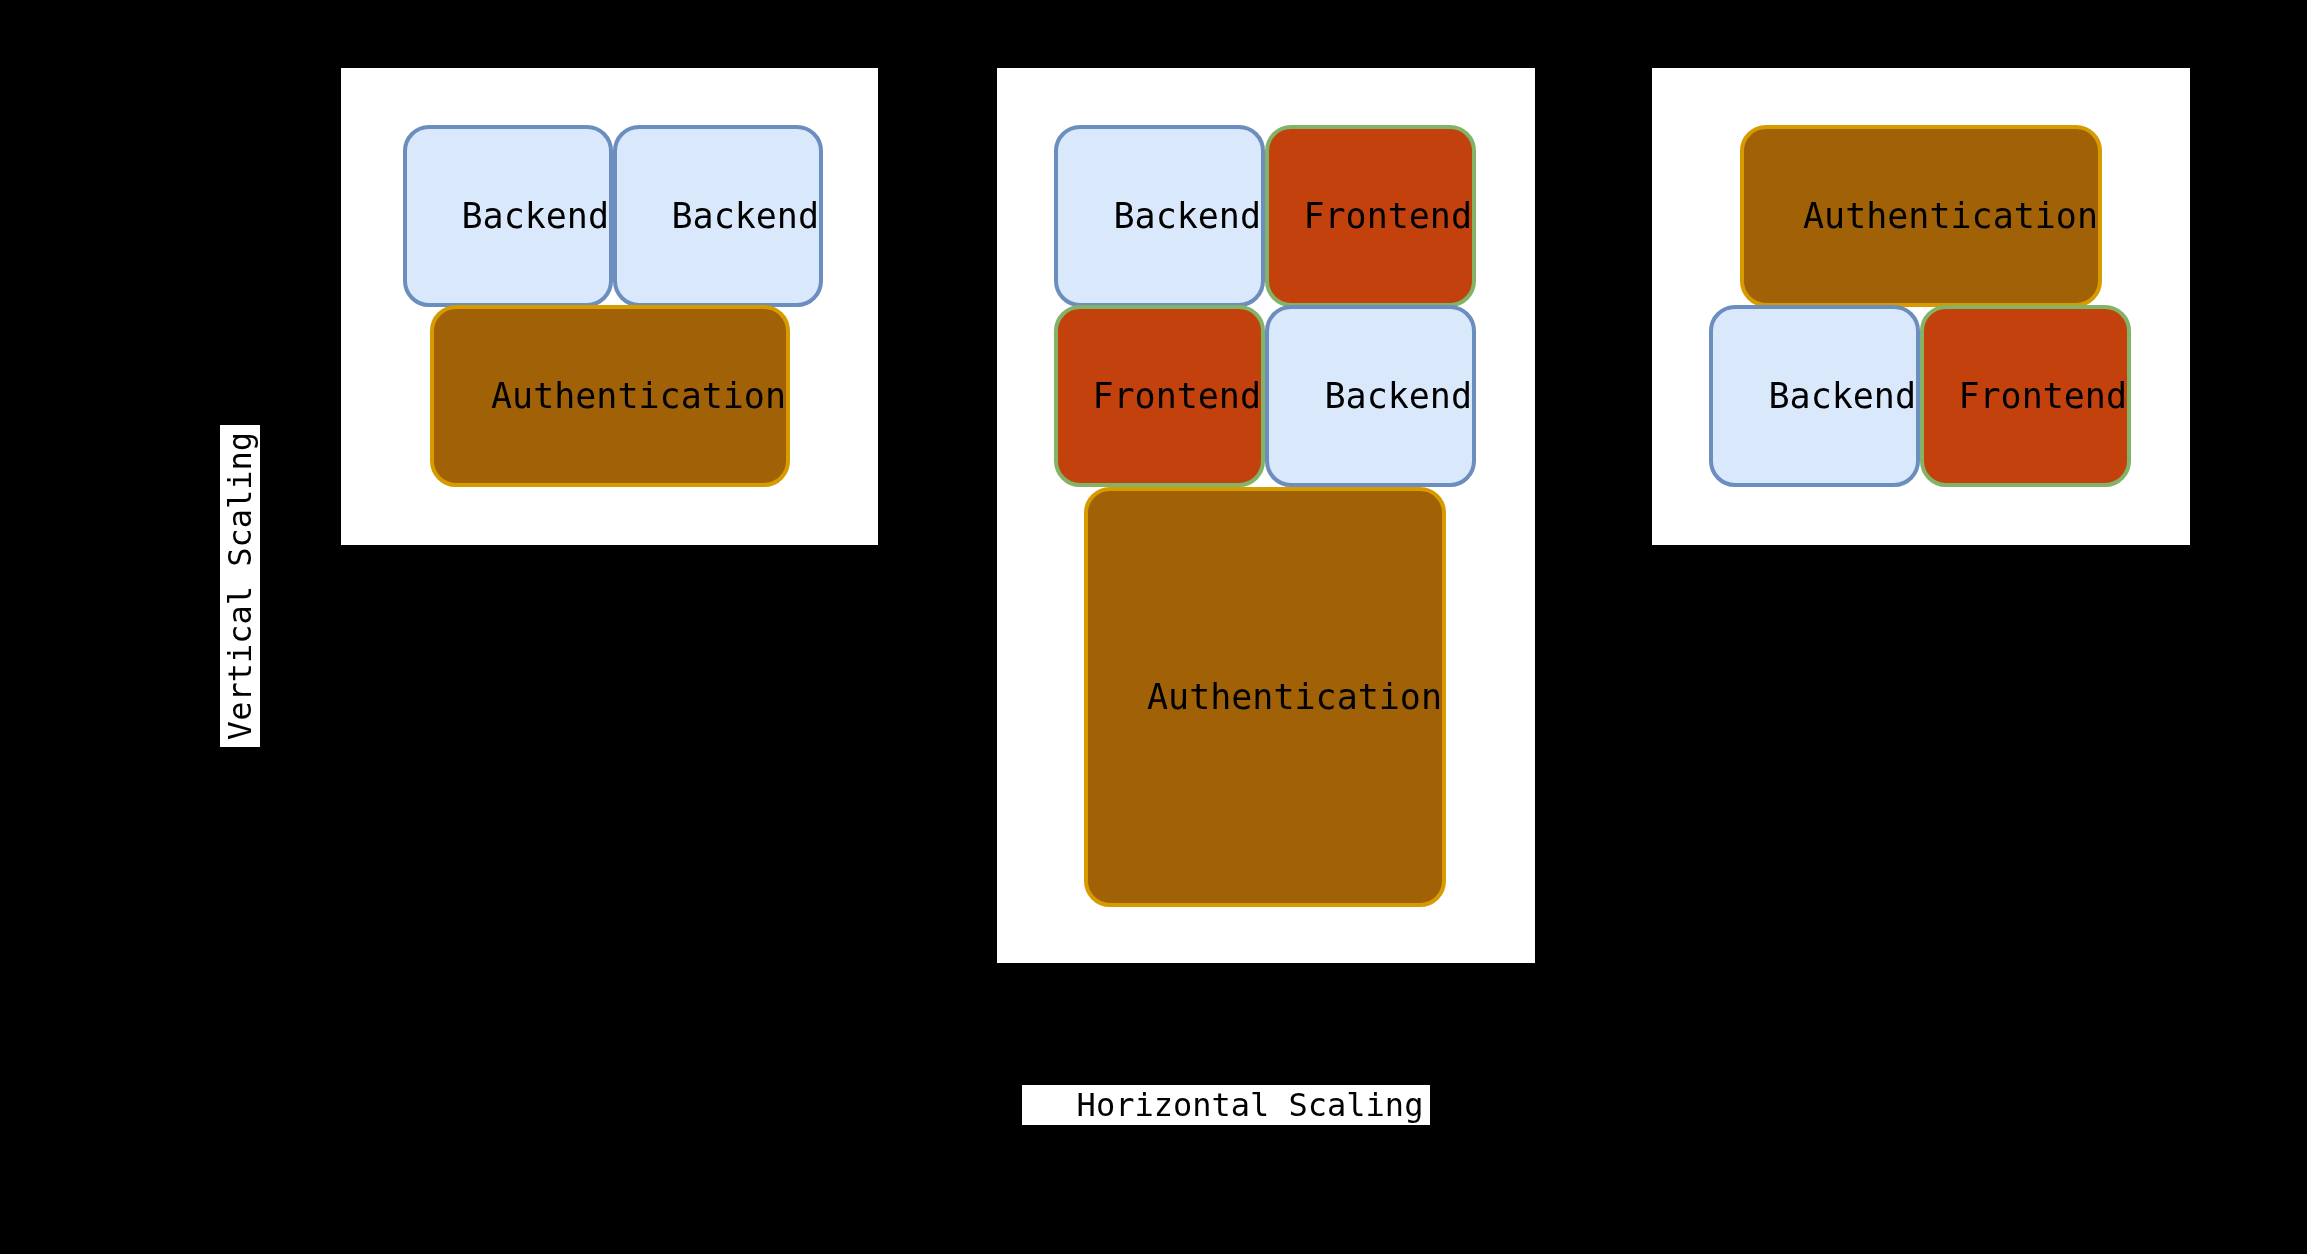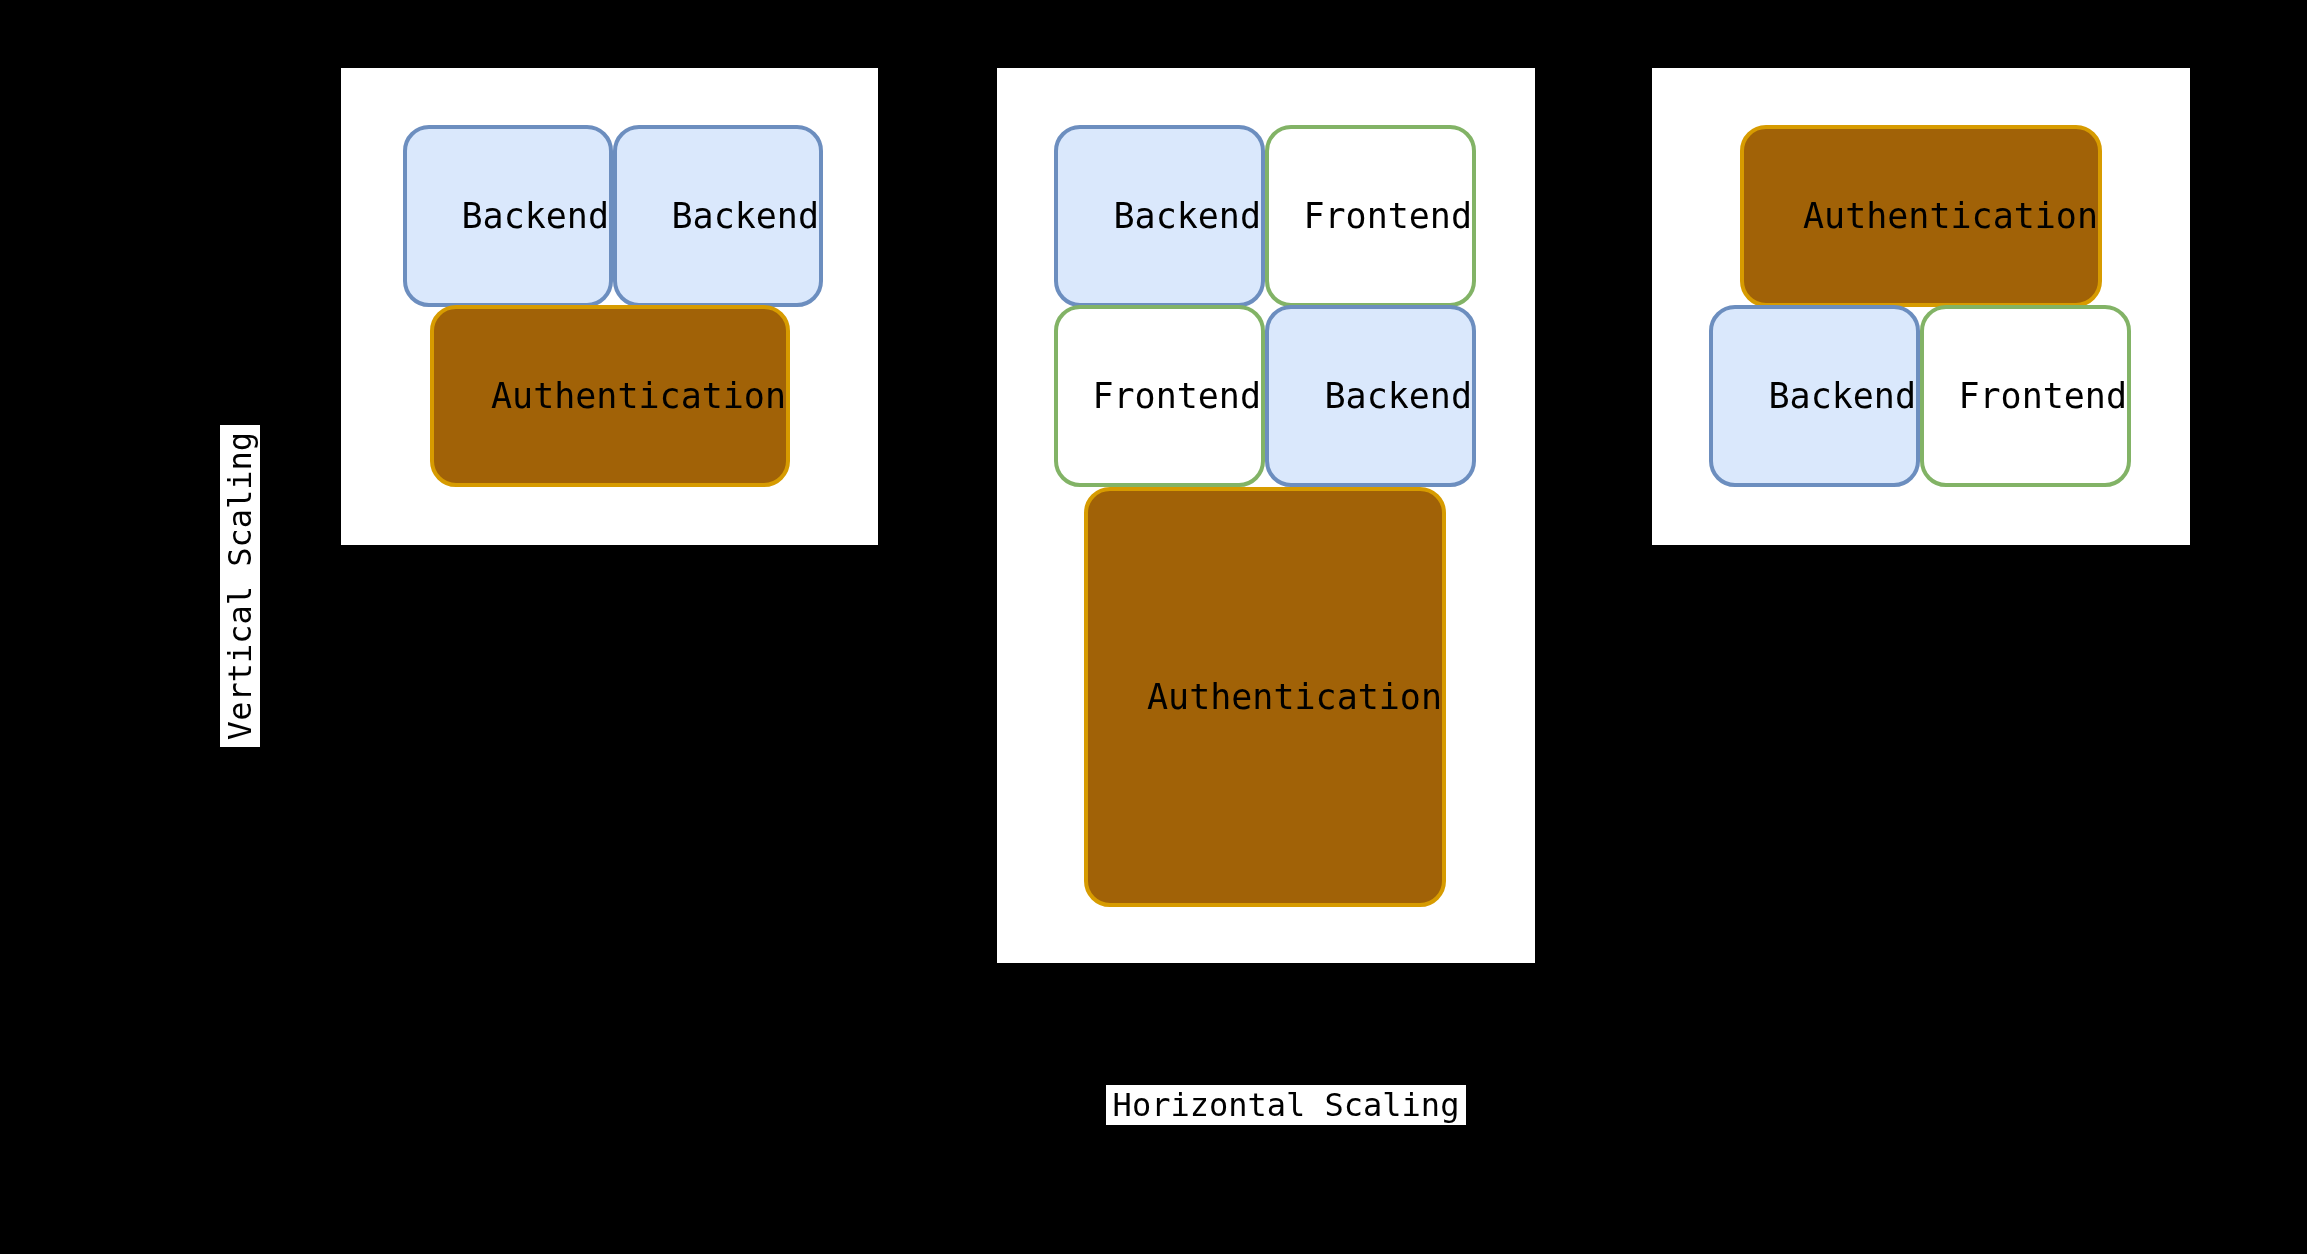--- a/index.html
+++ b/index.html
@@ -34,21 +34,21 @@
     justify-content: flex-end;
     text-align: center;
     color: #000000;
     font-family: "DejaVu Sans Mono", "Liberation Mono", monospace;
     font-size: 35px;
     line-height: 1.1;
     letter-spacing: 0px;
     white-space: nowrap;
   }
   .node.backend  { background: #dae8fc; border-color: #6c8ebf; }
-  .node.frontend { background: #ffffff; border-color: #82b366; }
+  .node.frontend { background: #c2410c; border-color: #82b366; }
   .node.auth     { background: #a16207; border-color: #d79b00; }
 
   
   .axis-label {
     position: absolute;
     background: #ffffff;
     color: #000000;
     font-family: "DejaVu Sans Mono", "Liberation Mono", monospace;
     font-size: 32px;
     line-height: 1.0;
@@ -62,24 +62,25 @@
     top: 425px;
     width: 40px;
     height: 322px;
   }
   #axis-vertical .axis-text {
     transform: rotate(-90deg);
     transform-origin: center center;
     display: block;
   }
   #axis-horizontal {
-    left: 1106px;
+    left: 1022px;
     top: 1085px;
     width: 360px;
     height: 40px;
+    padding-left: 48px;
   }
 </style>
 </head>
 <body>
 
 <div id="stage">
 
   <div class="panel" style="left:341px; top:68px; width:537px; height:477px;"></div>
 
   <div class="node backend" style="left:403px; top:125px; width:210px; height:182px;">

